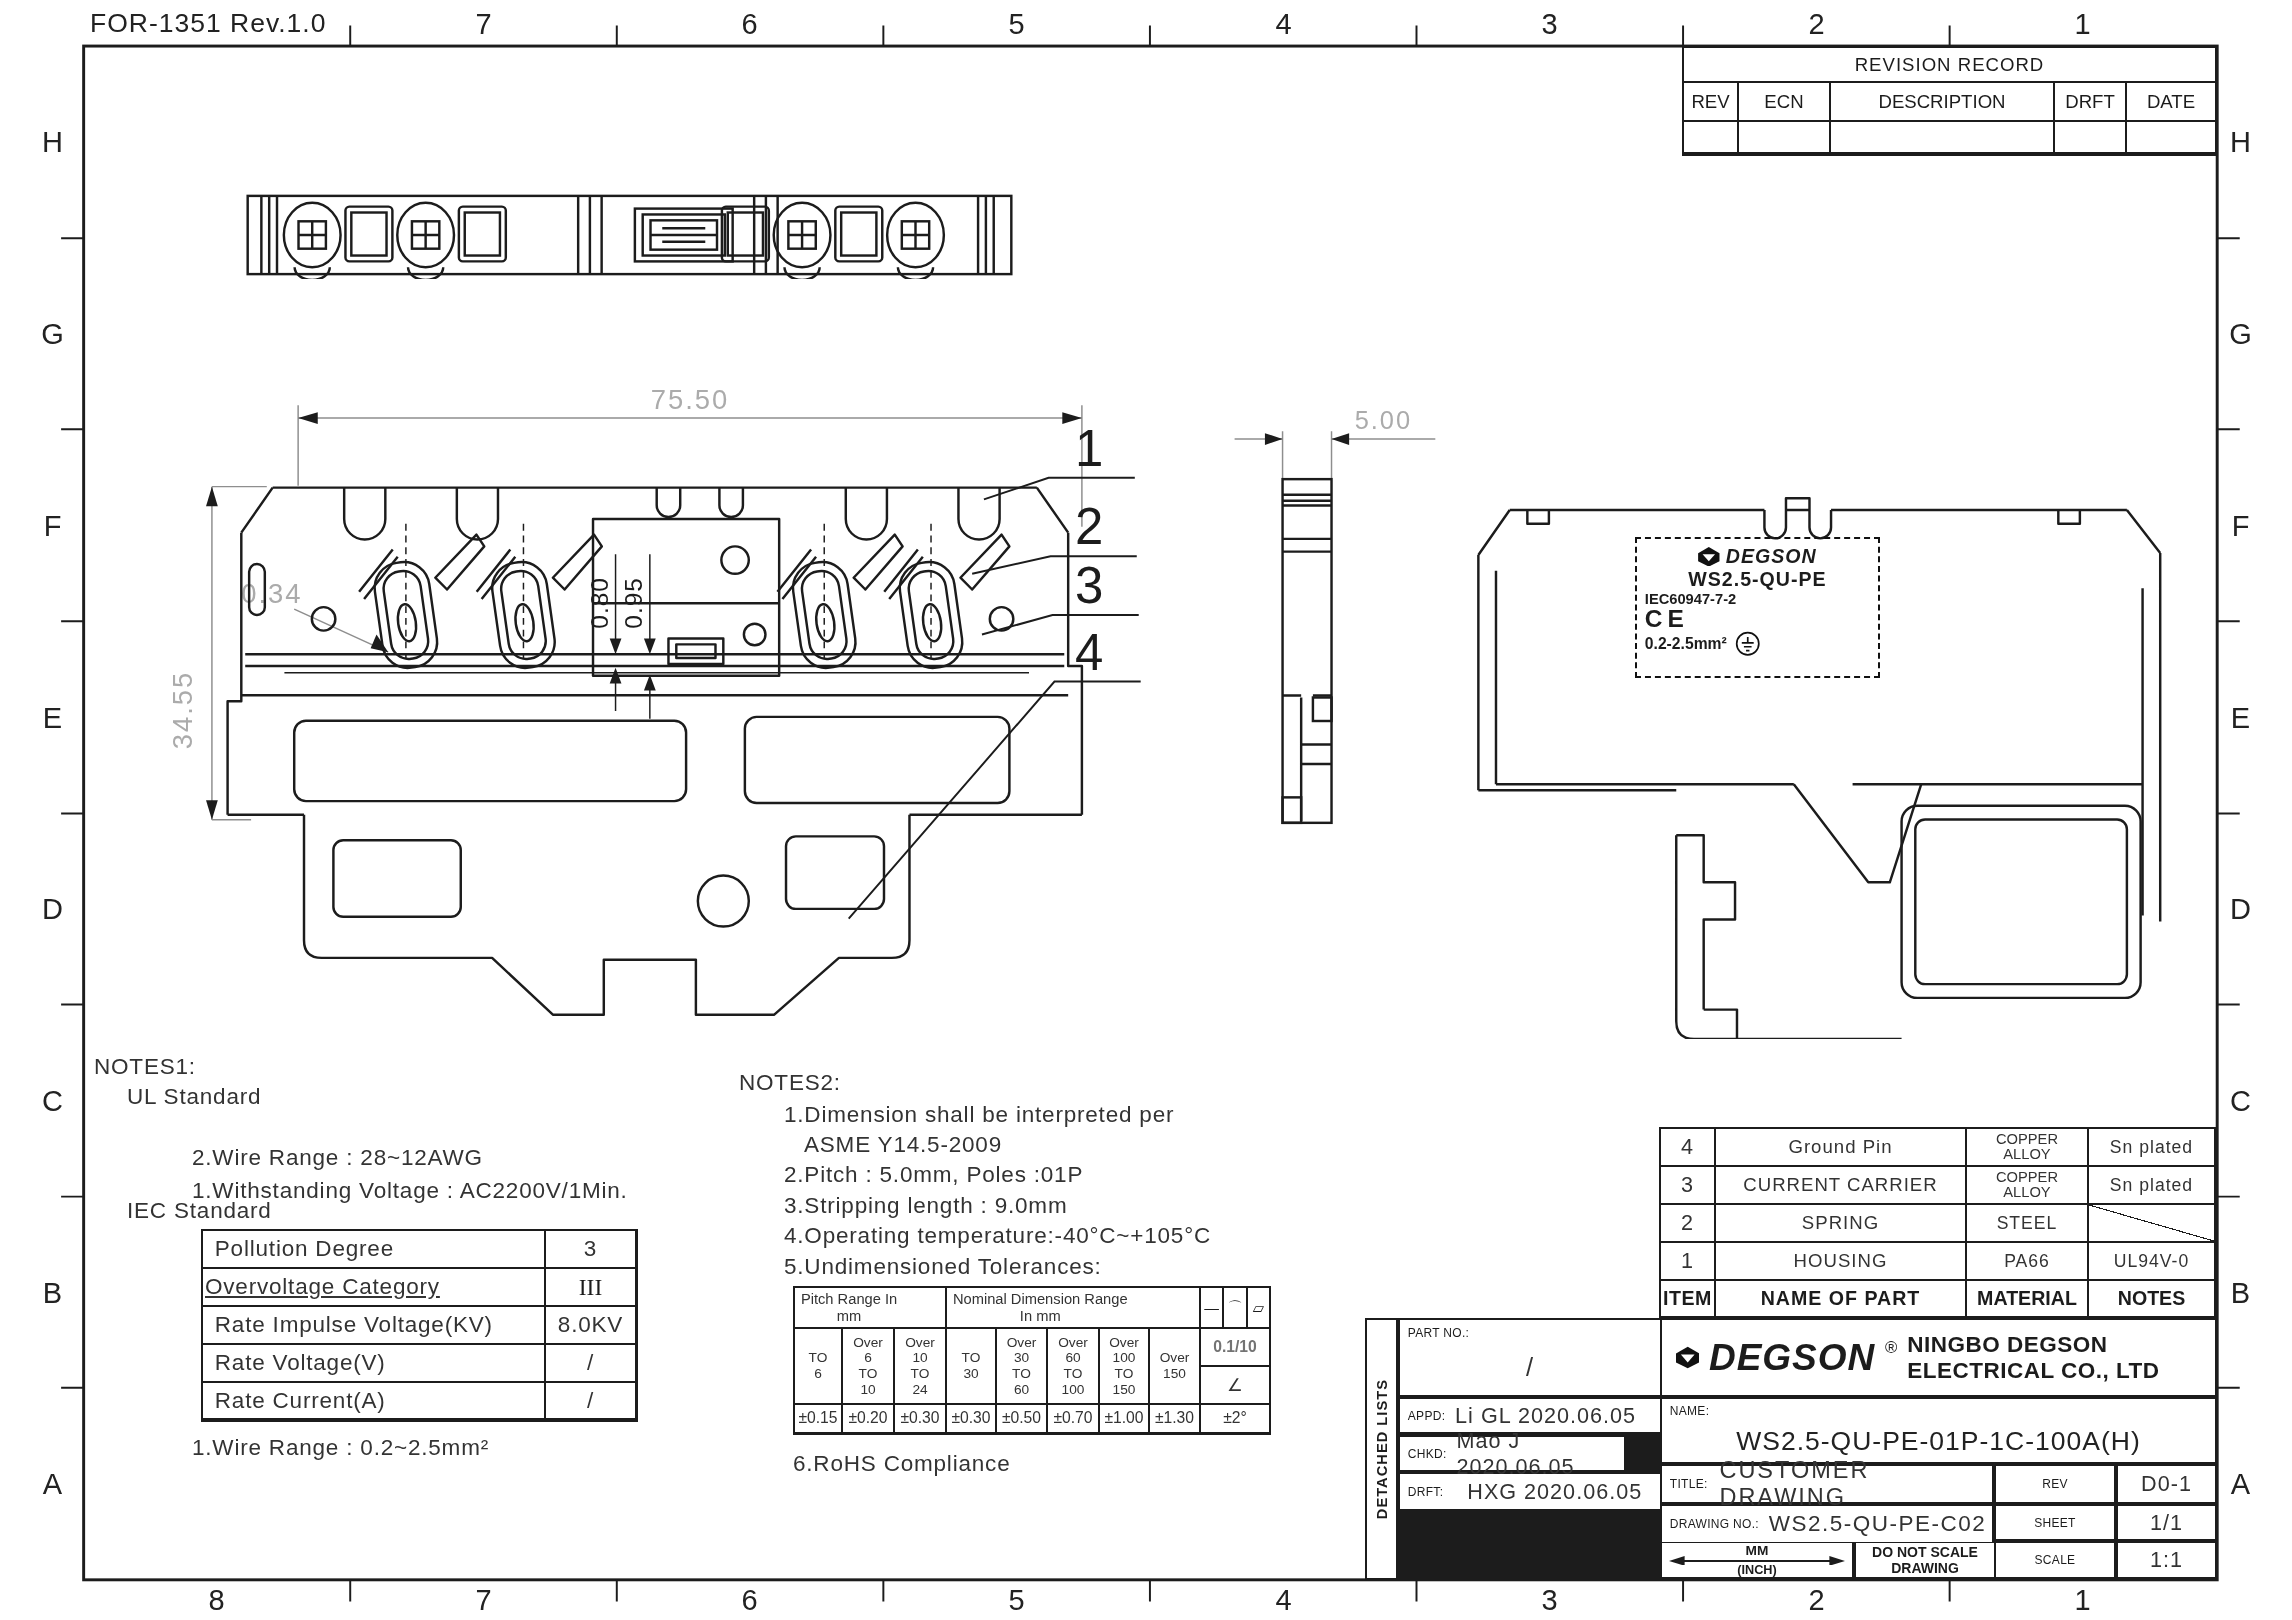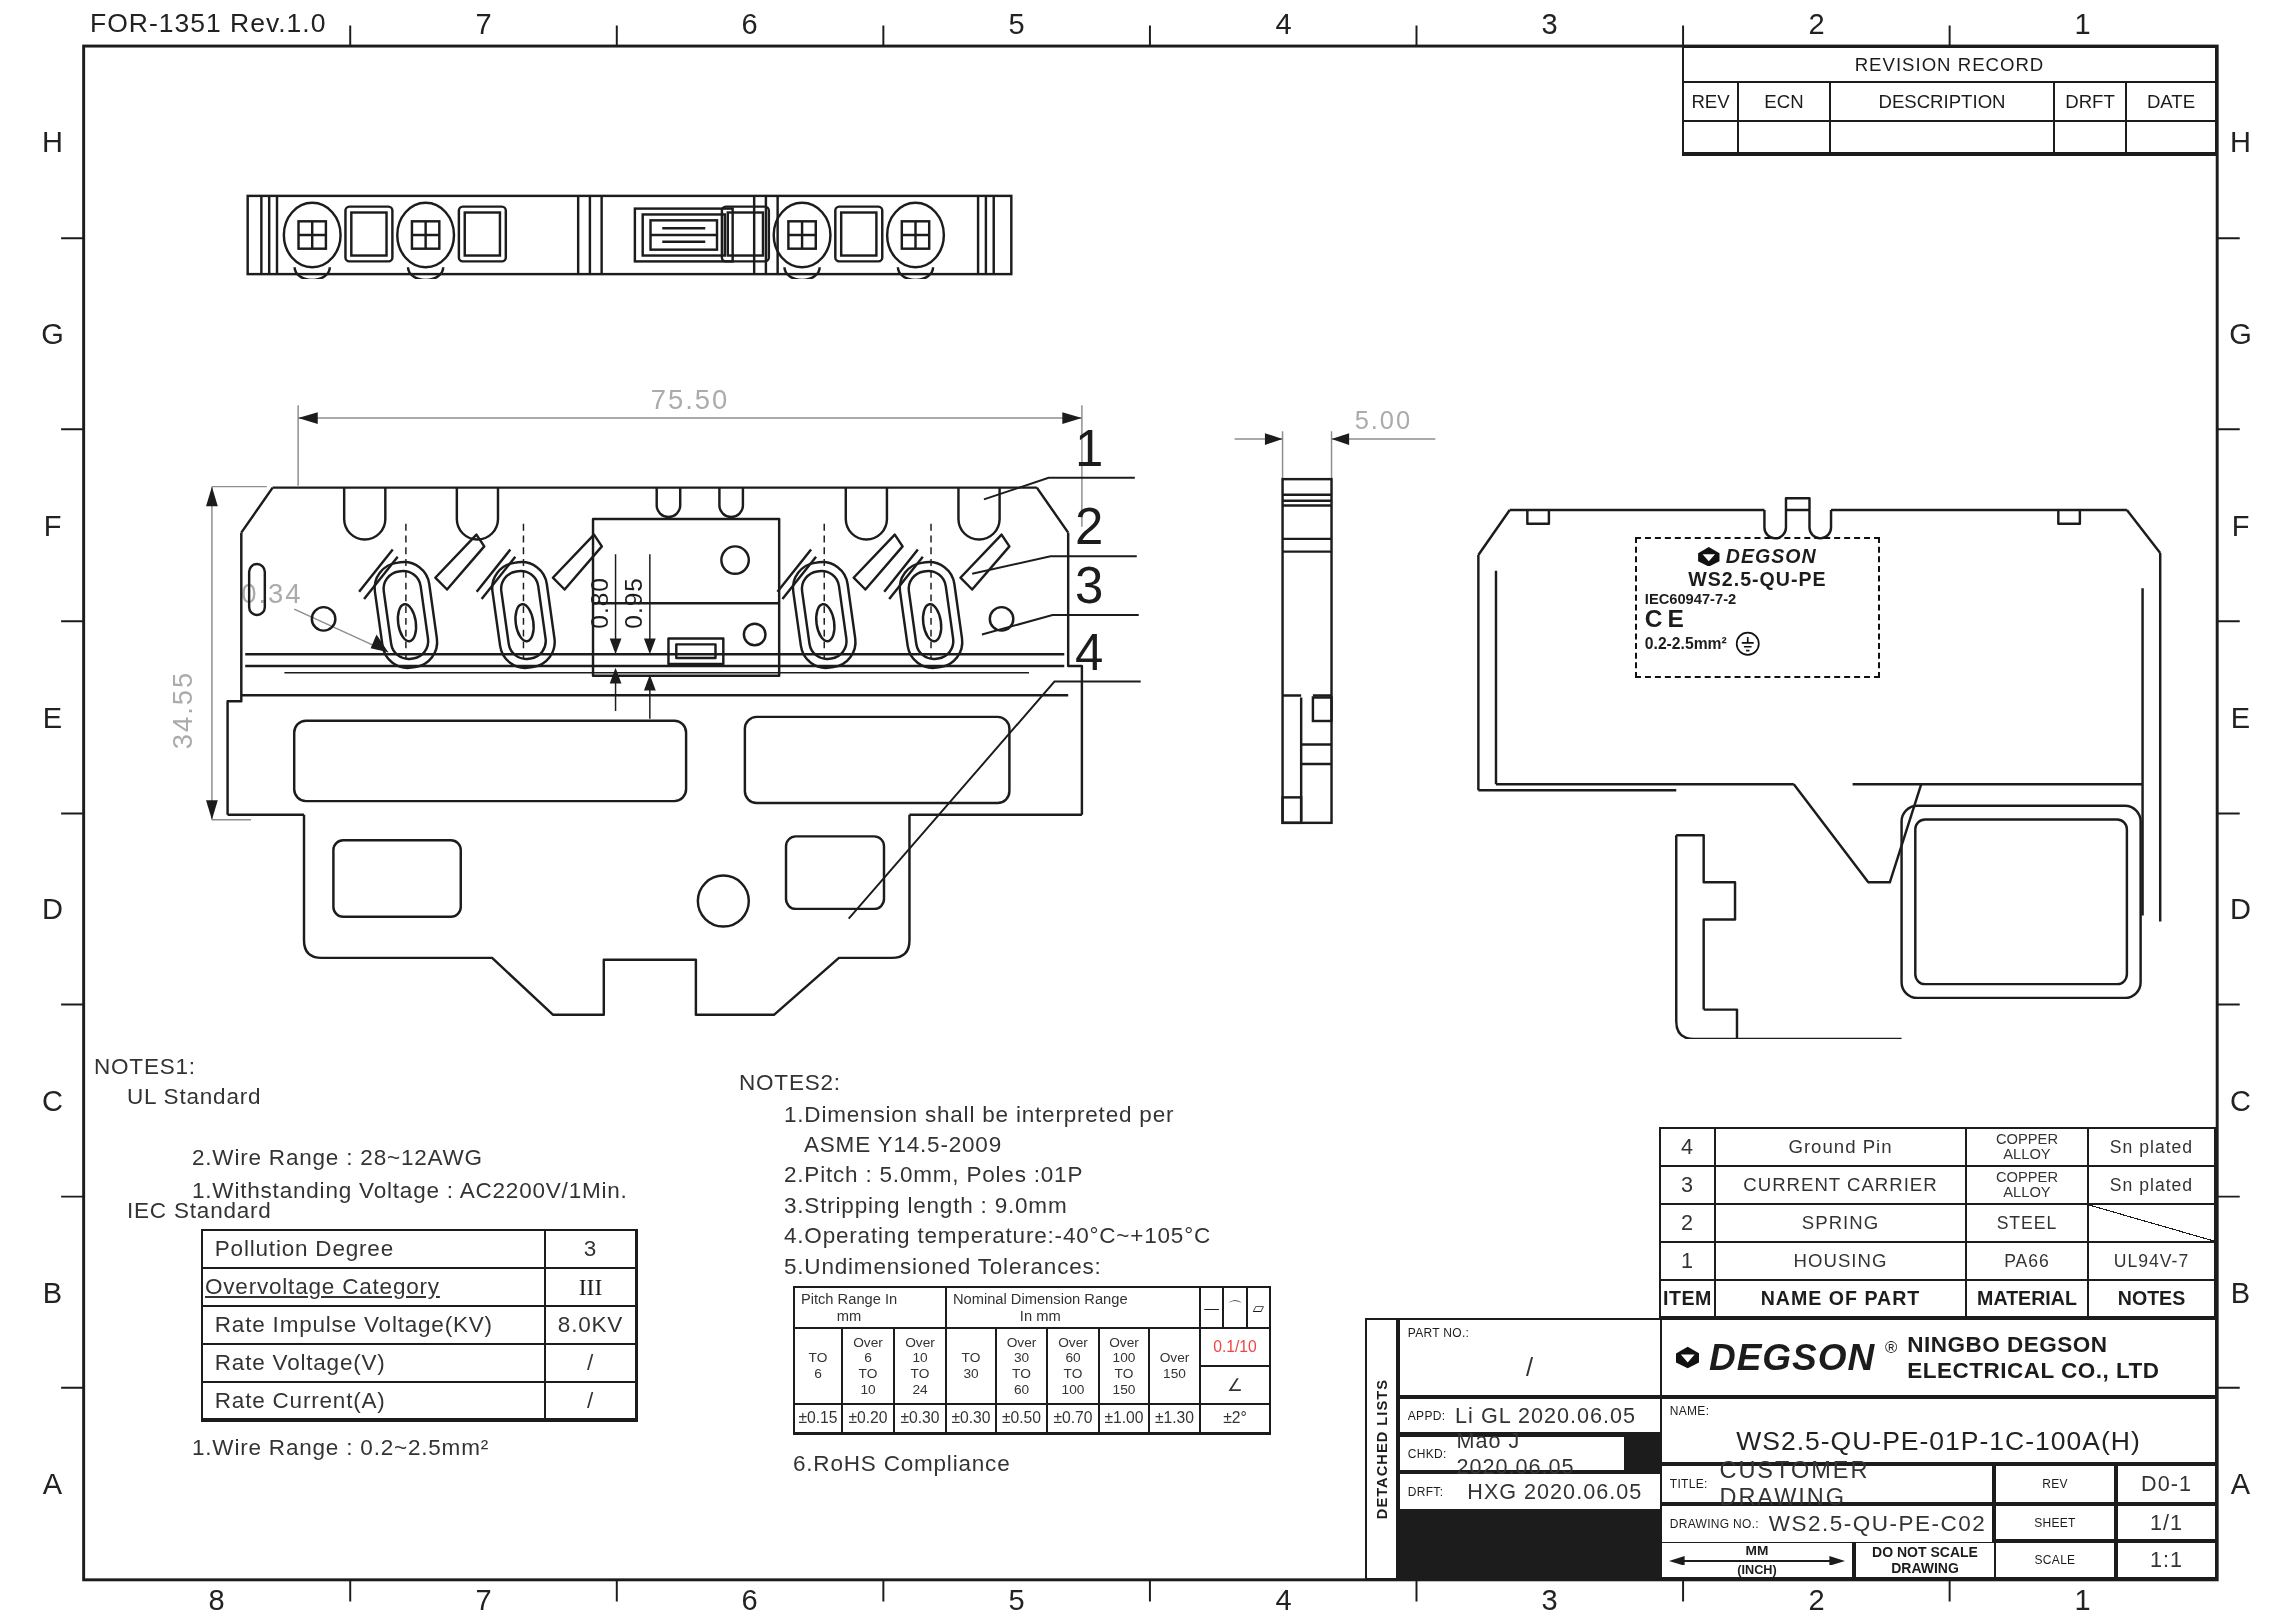--- a/index.html
+++ b/index.html
@@ -335,21 +335,21 @@
 TO
 100</div>
   <div class="cell prewrap" style="font-size:13.7px;line-height:1.15;color:#333;">Over
 100
 TO
 150</div>
   <div class="cell prewrap" style="font-size:13.7px;line-height:1.15;color:#333;">Over
 150</div>
   <div class="cell" style="padding:0;">
     <div style="display:flex;flex-direction:column;width:100%;height:100%;">
-      <div style="flex:1;display:flex;align-items:center;justify-content:center;font-size:15.7px;color:#ef4444;">0.1/10</div>
+      <div style="flex:1;display:flex;align-items:center;justify-content:center;font-size:15.7px;color:#737373;font-weight:bold;">0.1/10</div>
       <div style="flex:1;display:flex;align-items:center;justify-content:center;font-size:17.6px;border-top:2px solid #1c1c1c;color:#333;">∠</div>
     </div>
   </div>
   <div class="cell" style="font-size:15.7px;color:#333;">±0.15</div>
   <div class="cell" style="font-size:15.7px;color:#333;">±0.20</div>
   <div class="cell" style="font-size:15.7px;color:#333;">±0.30</div>
   <div class="cell" style="font-size:15.7px;color:#333;">±0.30</div>
   <div class="cell" style="font-size:15.7px;color:#333;">±0.50</div>
   <div class="cell" style="font-size:15.7px;color:#333;">±0.70</div>
   <div class="cell" style="font-size:15.7px;color:#333;">±1.00</div>
@@ -369,21 +369,21 @@
   <div class="cell prewrap" style="font-size:14.7px;line-height:1.05;color:#333;">COPPER
 ALLOY</div>
   <div class="cell val" style="font-size:17.6px;">Sn plated</div>
   <div class="cell val">2</div>
   <div class="cell val" style="font-size:18.6px;">SPRING</div>
   <div class="cell val" style="font-size:17.6px;">STEEL</div>
   <div class="cell diag"></div>
   <div class="cell val">1</div>
   <div class="cell val" style="font-size:18.6px;">HOUSING</div>
   <div class="cell val" style="font-size:17.6px;">PA66</div>
-  <div class="cell val" style="font-size:17.6px;">UL94V-7</div>
+  <div class="cell val" style="font-size:17.6px;">UL94V-0</div>
   <div class="cell" style="font-size:19.6px;font-weight:bold;letter-spacing:0.5px;">ITEM</div>
   <div class="cell" style="font-size:19.6px;font-weight:bold;letter-spacing:1px;">NAME OF PART</div>
   <div class="cell" style="font-size:19.6px;font-weight:bold;">MATERIAL</div>
   <div class="cell" style="font-size:19.6px;font-weight:bold;">NOTES</div>
 </div>
 
 <div class="abs" style="left:1365px;top:1318px;width:852px;height:262px;background:#1c1c1c;">
   <div class="tb-box" style="left:2px;top:2px;width:29px;height:258px;display:flex;align-items:center;justify-content:center;">
     <span style="writing-mode:vertical-rl;transform:rotate(180deg);font-weight:bold;font-size:14.7px;letter-spacing:1px;">DETACHED LISTS</span>
   </div>

